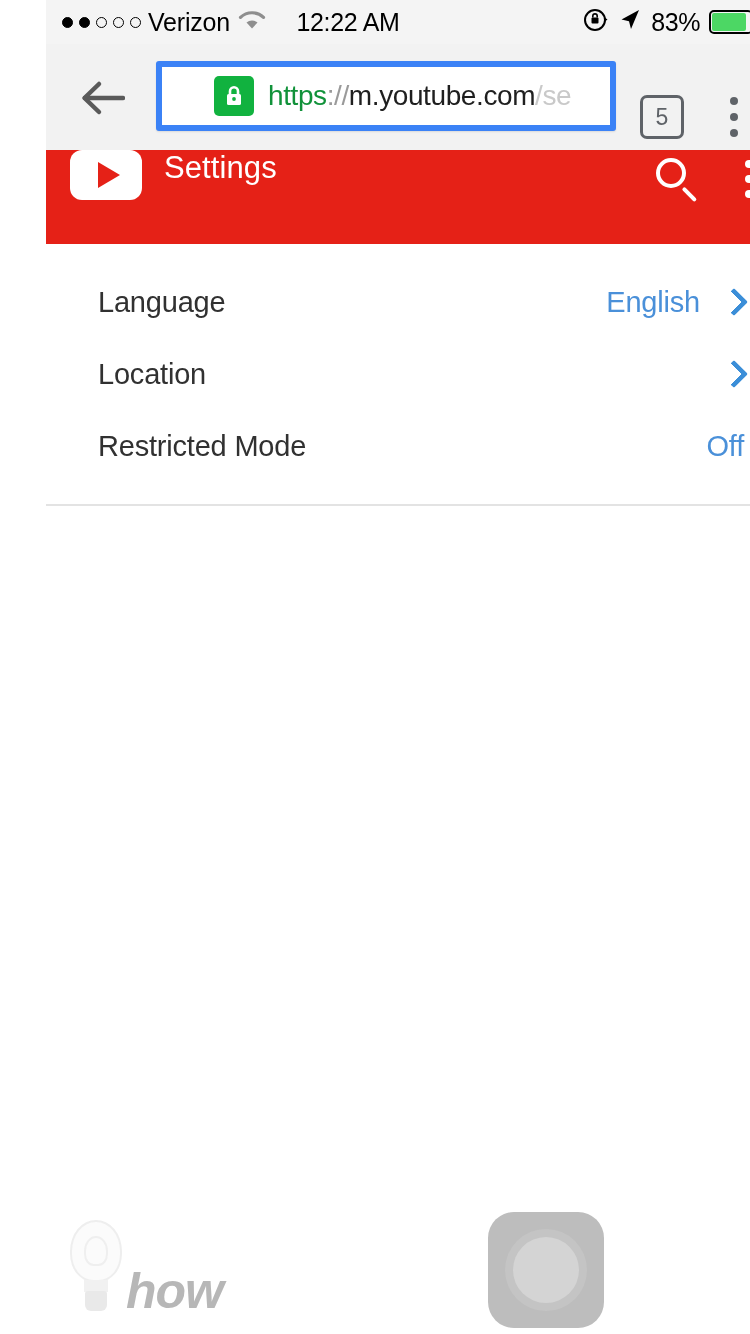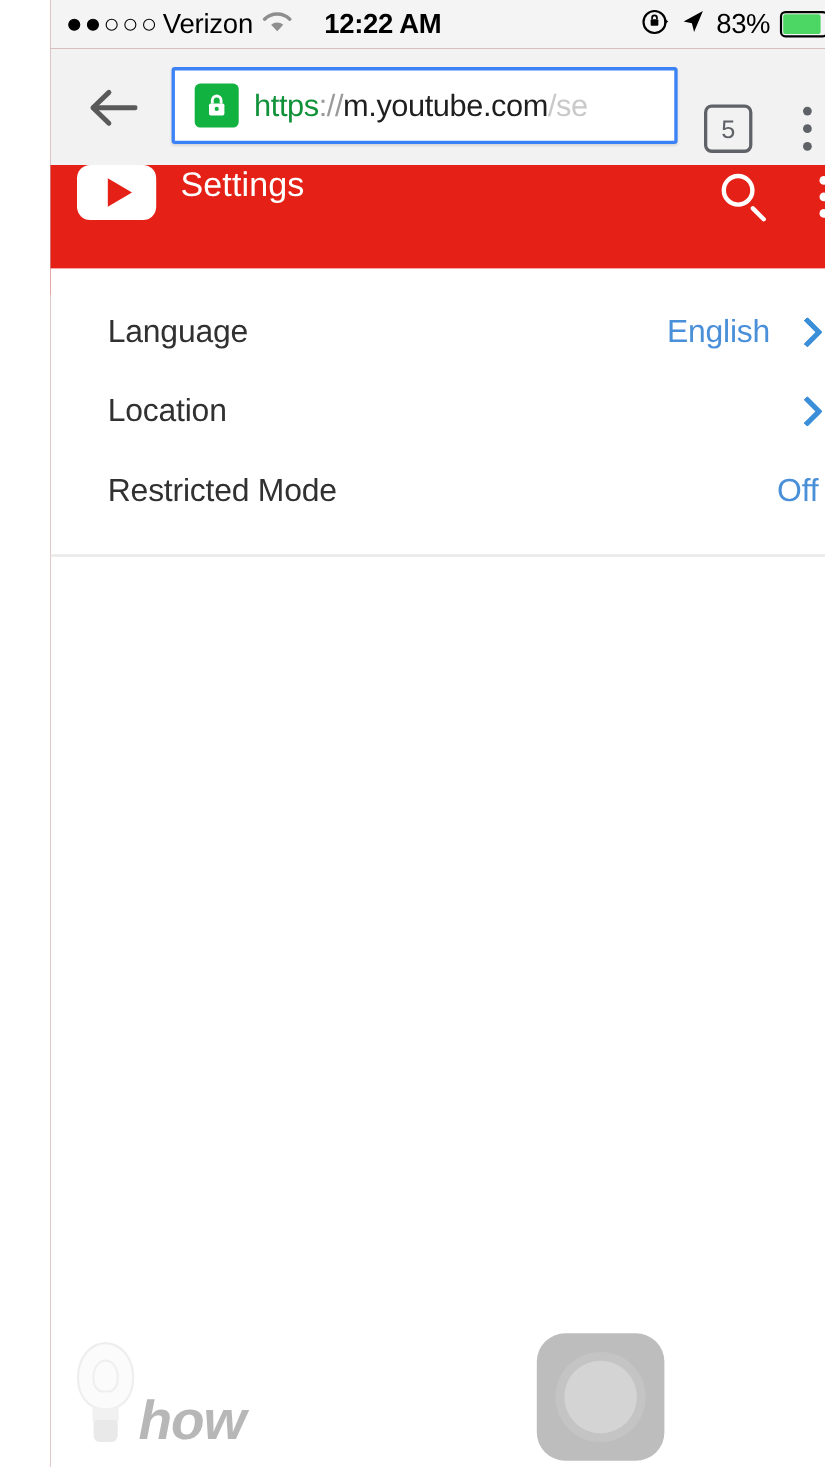--- a/index.html
+++ b/index.html
@@ -16,21 +16,21 @@
     background:#f4f4f4; color:#000;
   }
   .sb-left{ position:absolute; left:16px; top:0; height:44px; display:flex; align-items:center; gap:7px; }
   .sb-dots{ display:flex; gap:6px; align-items:center; }
   .sb-dot{ width:11px; height:11px; border-radius:50%; border:1.6px solid #000; }
   .sb-dot.on{ background:#000; }
   .sb-carrier{ font-size:25px; letter-spacing:-0.2px; }
   .sb-center{
     position:absolute; left:0; top:0; width:604px; height:44px;
     display:flex; align-items:center; justify-content:center;
-    font-size:25px; font-weight:bold; letter-spacing:-0.3px;
+    font-size:25px; font-weight:normal; letter-spacing:-0.3px;
   }
   .sb-right{ position:absolute; right:12px; top:0; height:44px; display:flex; align-items:center; gap:9px; }
   .sb-pct{ font-size:25px; letter-spacing:-0.4px; }
   .battery{ position:relative; width:48px; height:24px; }
   .battery .shell{
     position:absolute; left:0; top:0; width:44px; height:24px;
     border:2px solid #000; border-radius:5px;
   }
   .battery .cap{
     position:absolute; right:0; top:8px; width:4px; height:9px;
@@ -45,23 +45,23 @@
   .chrome{
     position:absolute; left:0; top:44px; width:750px; height:106px;
     background:#f2f2f2;
   }
   .chrome-back{
     position:absolute; left:30px; top:28px; width:52px; height:52px;
     display:flex; align-items:center; justify-content:center; cursor:pointer;
   }
   .omnibox{
     position:absolute; left:110px; top:17px; width:460px; height:70px;
-    background:#fff; border:3px solid #3b82f6; border-radius:3px;
+    background:#fff; border:6px solid #3b82f6; border-radius:3px;
     box-shadow:0 1px 2px rgba(0,0,0,.10);
-    display:flex; align-items:center; overflow:hidden;
+    display:flex; align-items:center; overflow:hidden;padding-left:34px;
   }
   .lockbadge{
     flex:0 0 auto; margin-left:18px; width:40px; height:40px;
     background:#11b23f; border-radius:5px;
     display:flex; align-items:center; justify-content:center;
   }
   .urltext{
     margin-left:14px; font-size:28px; white-space:nowrap; letter-spacing:-0.4px;
     overflow:hidden;
   }

